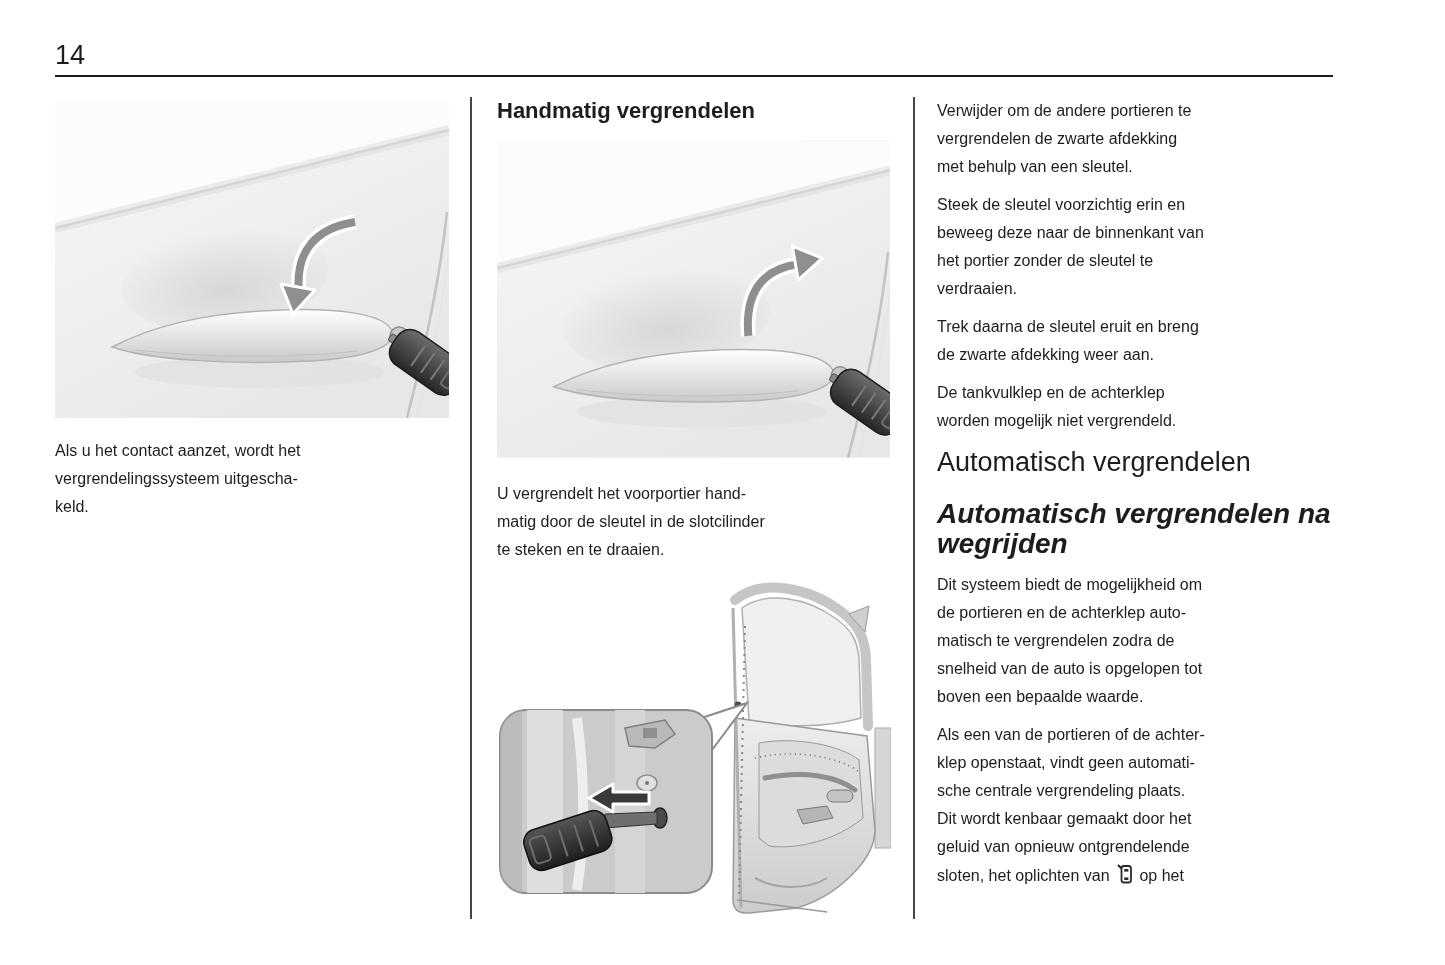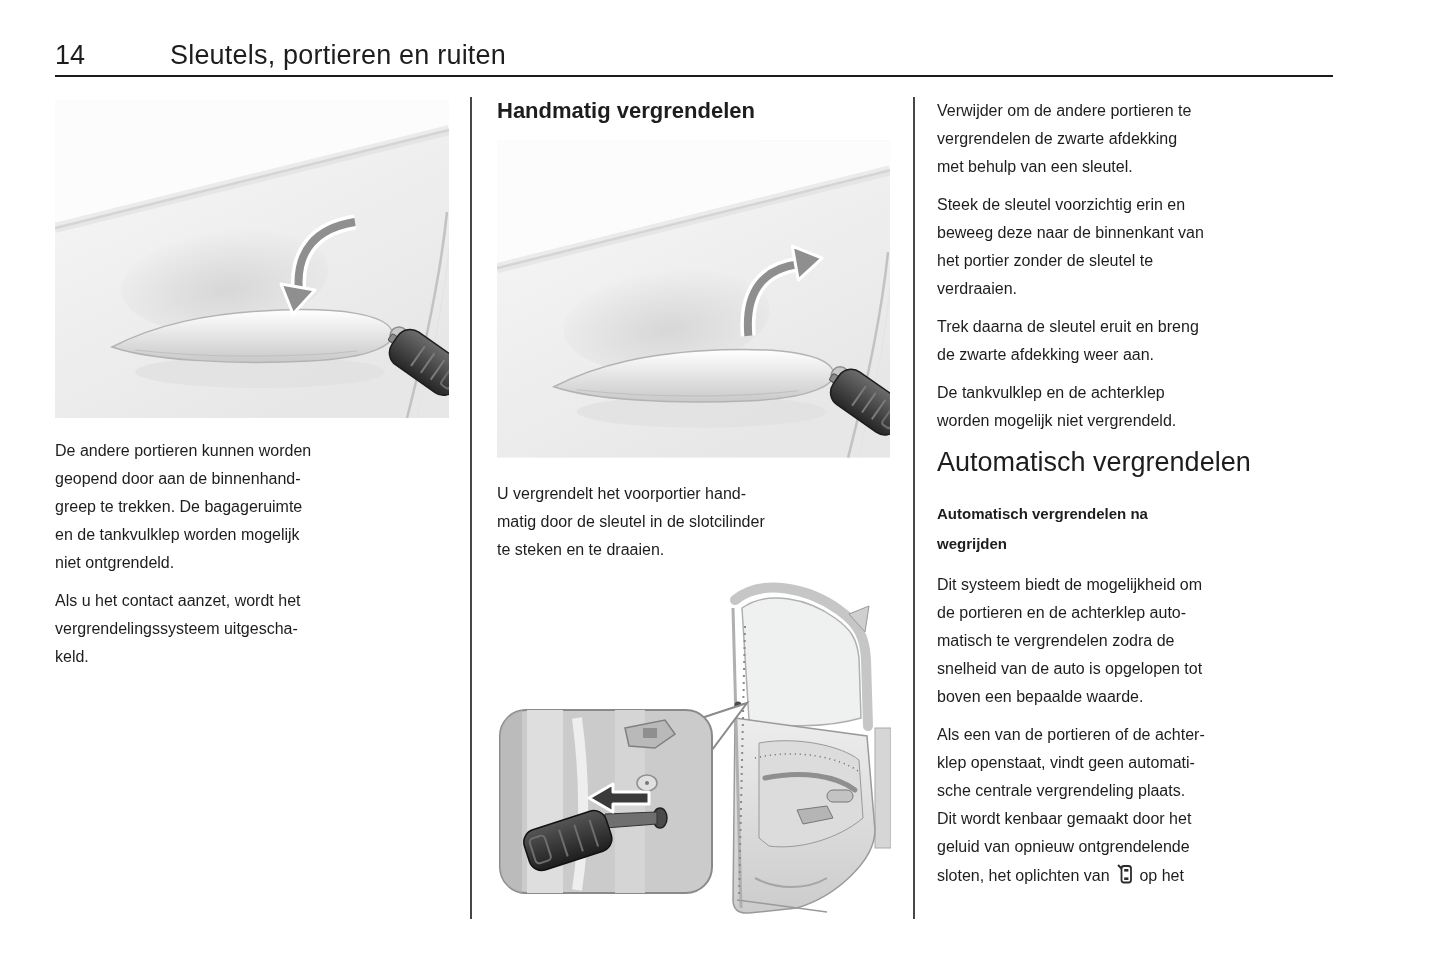--- a/index.html
+++ b/index.html
@@ -16,31 +16,30 @@
 
   .fig { position:absolute; }
   .fig svg { display:block; }
 
   .textcol { position:absolute; }
   .textcol p, .para {
     margin:0 0 10px 0; font-size:16px; line-height:28px; white-space:pre-line;
   }
   .h-sub  { font-size:22px; font-weight:bold; margin:0; line-height:26px; }
   .h-sec  { font-size:27px; font-weight:normal; margin:6px 0 20px 0; line-height:34px; }
-  .h-sub2 { font-size:15px; font-weight:bold; margin:0 0 12px 0; line-height:30px; white-space:pre-line; }
+  .h-sub2 { font-size:28px; font-weight:bold; margin:0 0 12px 0; line-height:30px; white-space:pre-line;font-style:italic; }
 
   .inline-icon { display:inline-block; vertical-align:-4px; margin:0 2px; }
 </style>
 </head>
 <body>
 
 <div class="page">
 
   <div class="pagenum">14</div>
-  <div class="chtitle">Sleutels, portieren en ruiten</div>
   <div class="hrule"></div>
 
   <div class="vsep s1"></div>
   <div class="vsep s2"></div>
 
   <div class="fig" style="left:55px; top:100px;">
     <svg width="394" height="318" viewBox="0 0 394 318">
       <defs>
         <linearGradient id="bg-f1" x1="0" y1="0" x2="0.6" y2="1">
           <stop offset="0" stop-color="#f8f8f8"></stop>
@@ -80,25 +79,20 @@
       </g>
       <g>
         <path d="M300,122 C262,128 240,150 244,192" fill="none" stroke="#ffffff" stroke-width="15"></path>
         <path d="M300,122 C262,128 240,150 244,192" fill="none" stroke="#8f8f8f" stroke-width="8"></path>
         <polygon points="238,214 226,184 260,190" fill="#8f8f8f" stroke="#ffffff" stroke-width="3" stroke-linejoin="round"></polygon>
       </g>
     </svg>
   </div>
 
   <div class="textcol" style="left:55px; top:437px; width:402px;">
-    <p>De andere portieren kunnen worden
-geopend door aan de binnenhand-
-greep te trekken. De bagageruimte
-en de tankvulklep worden mogelijk
-niet ontgrendeld.</p>
     <p>Als u het contact aanzet, wordt het
 vergrendelingssysteem uitgescha-
 keld.</p>
   </div>
 
   <div class="textcol" style="left:497px; top:98px; width:400px;">
     <h3 class="h-sub">Handmatig vergrendelen</h3>
   </div>
 
   <div class="fig" style="left:497px; top:140px;">

